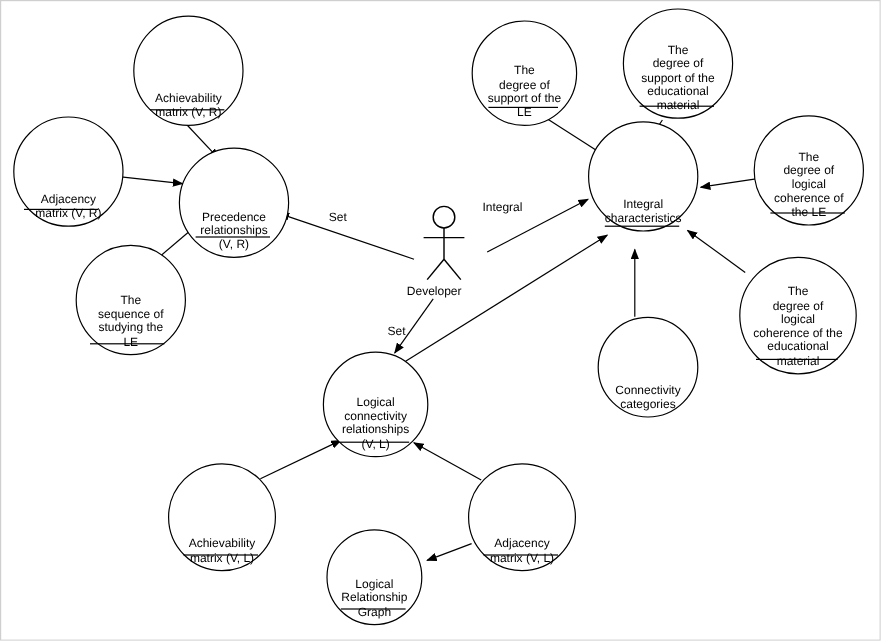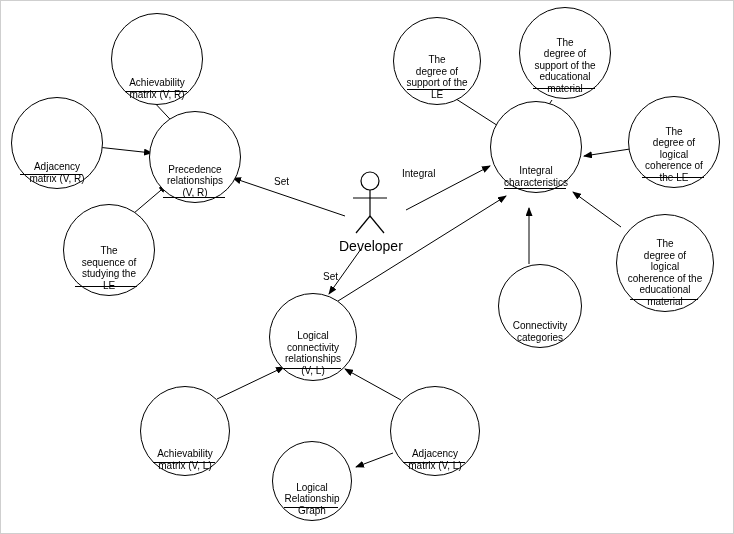--- a/index.html
+++ b/index.html
@@ -53,21 +53,21 @@
     position: absolute;
   }
   .edge-label {
     position: absolute;
     font-size: 10px;
     color: #000000;
     white-space: nowrap;
   }
   .actor-label {
     position: absolute;
-    font-size: 14px;
+    font-size: 10px;
     color: #000000;
     white-space: nowrap;
   }
 </style>
 </head>
 <body>
 
 <div id="stage">
 
   <svg id="edges" viewBox="0 0 734 534">
@@ -97,21 +97,21 @@
 
   <div id="nodes-layer">
       <div class="node" style="left: 110px; top: 12px; width: 92px; height: 92px;">
         <span class="label">Achievability
 matrix (V, R)</span>
       </div>
       <div class="node" style="left: 10px; top: 96px; width: 92px; height: 92px;">
         <span class="label">Adjacency
 matrix (V, R)</span>
       </div>
-      <div class="node" style="left: 148px; top: 110px; width: 92px; height: 92px;">
+      <div class="node" style="left: 148px; top: 122px; width: 92px; height: 92px;">
         <span class="label">Precedence
 relationships
 (V, R)</span>
       </div>
       <div class="node" style="left: 62px; top: 203px; width: 92px; height: 92px;">
         <span class="label">The
 sequence of
 studying the
 LE</span>
       </div>

